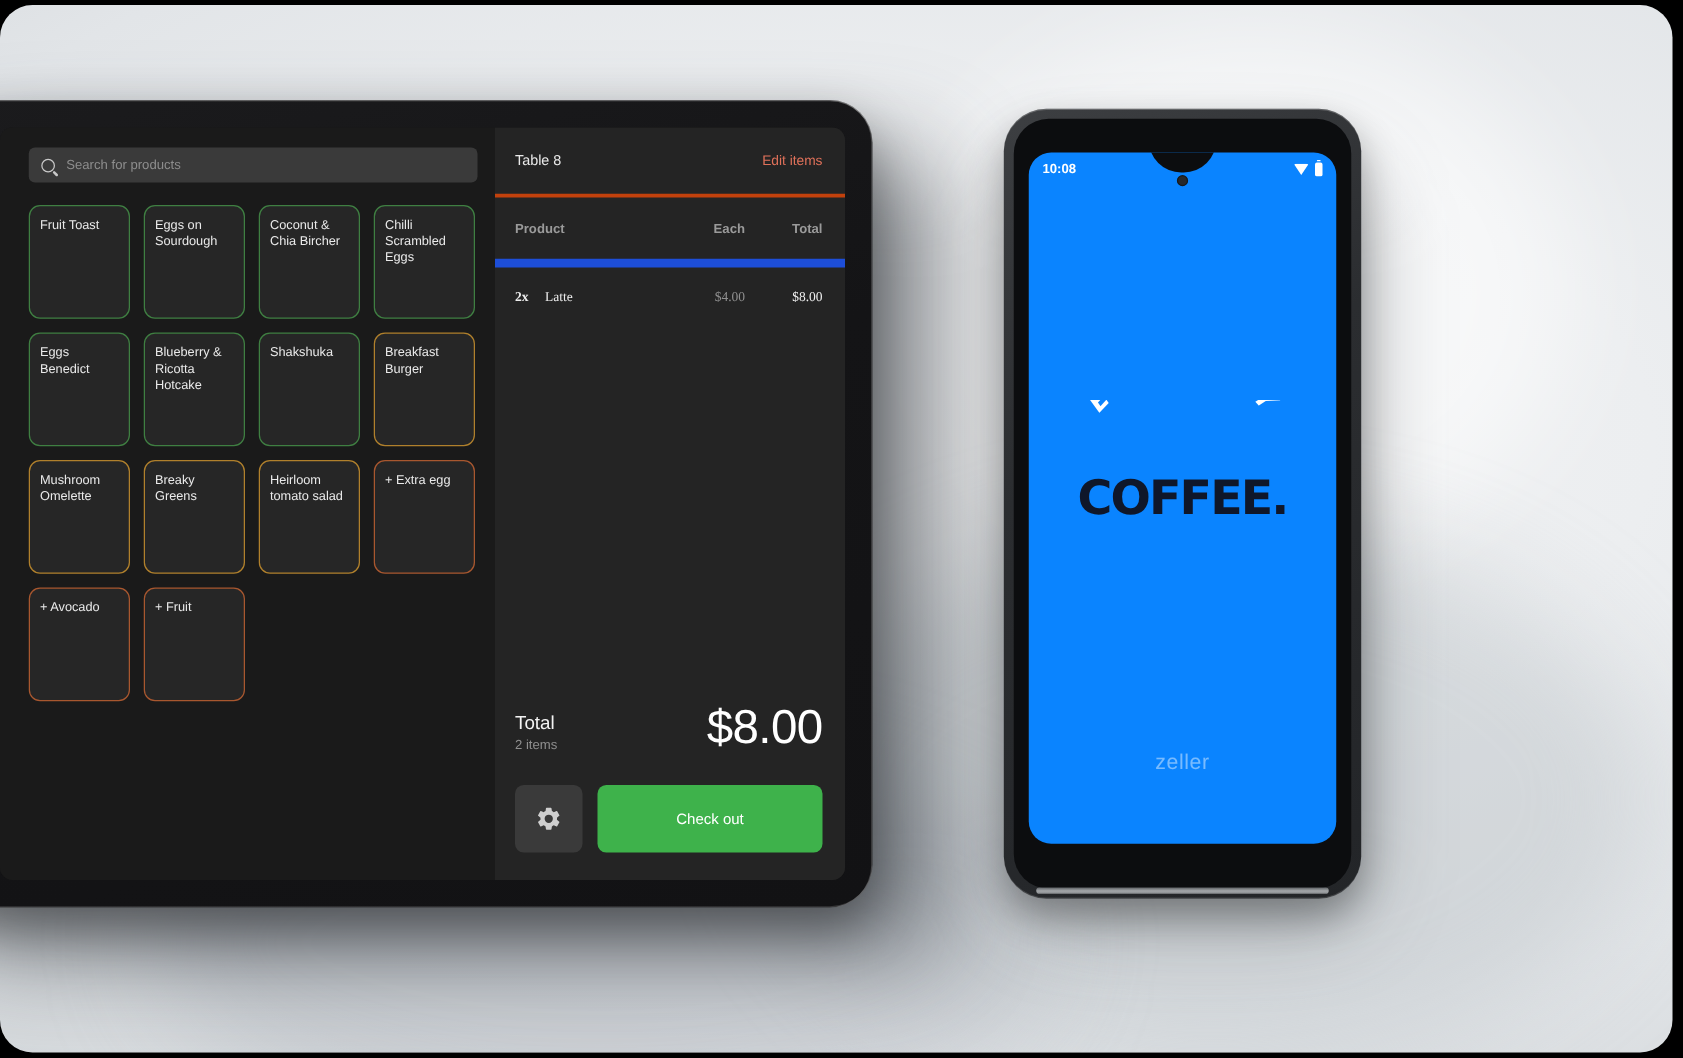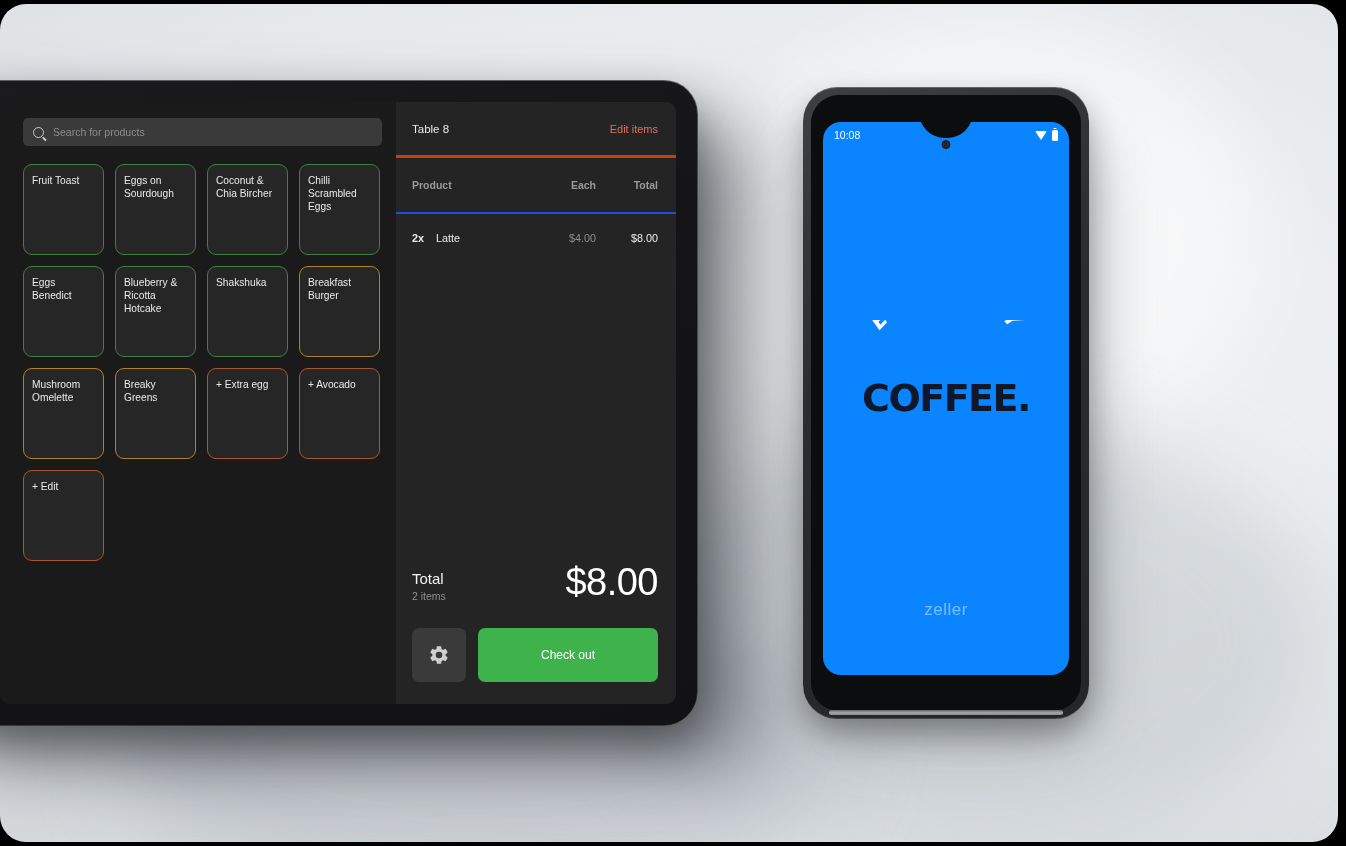--- a/index.html
+++ b/index.html
@@ -164,36 +164,37 @@
   }
   #order-head .table-label { color: #e9e9e9; font-size: 11.5px; }
   #order-head .edit-items  { color: #e0715a; font-size: 11px; cursor: pointer; }
 
   #order-cols {
     height: 56px;
     flex: none;
     display: flex;
     align-items: center;
     padding: 0 18px 0 16px;
-    border-bottom: 2px solid #1d4ed8;
+    border-bottom: 7px solid #1d4ed8;
     color: #9a9a9a;
     font-size: 10.5px;
     font-weight: bold;
   }
   #order-cols .c-product { flex: 1; }
   #order-cols .c-each    { width: 62px; text-align: right; }
   #order-cols .c-total   { width: 62px; text-align: right; }
 
   #order-lines { flex: 1; padding-top: 12px; overflow: hidden; }
   .order-line {
     display: flex;
     align-items: center;
     padding: 6px 18px 6px 16px;
     font-size: 10.8px;
     color: #ececec;
+    font-family: Liberation Serif, serif;
   }
   .order-line .qty  { width: 24px; font-weight: bold; }
   .order-line .name { flex: 1; }
   .order-line .each { width: 62px; text-align: right; color: #8f8f8f; }
   .order-line .tot  { width: 62px; text-align: right; color: #f0f0f0; }
 
   #order-total {
     flex: none;
     padding: 0 18px 0 16px;
     display: flex;
@@ -293,21 +294,21 @@
   #phone-status {
     position: absolute;
     left: 0; top: 0;
     width: 100%; height: 26px;
     display: flex;
     align-items: center;
     justify-content: space-between;
     padding: 0 11px;
     color: #fff;
     font-size: 10.5px;
-    font-weight: normal;
+    font-weight: bold;
     z-index: 3;
     text-align: center;
   }
   #phone-status .st-right { display: flex; align-items: center; gap: 5px; }
   .wifi-glyph {
     width: 0; height: 0;
     border-left: 6.5px solid transparent;
     border-right: 6.5px solid transparent;
     border-top: 9px solid #ffffff;
     border-radius: 2px;
@@ -393,23 +394,24 @@
             <div class="tile green"><span>Fruit Toast</span></div>
             <div class="tile green"><span>Eggs on Sourdough</span></div>
             <div class="tile green"><span>Coconut &amp; Chia Bircher</span></div>
             <div class="tile green"><span>Chilli Scrambled Eggs</span></div>
             <div class="tile green"><span>Eggs Benedict</span></div>
             <div class="tile green"><span>Blueberry &amp; Ricotta Hotcake</span></div>
             <div class="tile green"><span>Shakshuka</span></div>
             <div class="tile amber"><span>Breakfast Burger</span></div>
             <div class="tile amber"><span>Mushroom Omelette</span></div>
             <div class="tile amber"><span>Breaky Greens</span></div>
+            <div class="tile amber"><span>Heirloom tomato salad</span></div>
             <div class="tile orange"><span>+ Extra egg</span></div>
             <div class="tile orange"><span>+ Avocado</span></div>
-            <div class="tile orange"><span>+ Edit</span></div>
+            <div class="tile orange"><span>+ Fruit</span></div>
           </div>
         </div>
 
         <div id="order-pane">
 
           <div id="order-head">
             <span class="table-label">Table 8</span>
             <span class="edit-items">Edit items</span>
           </div>
 

